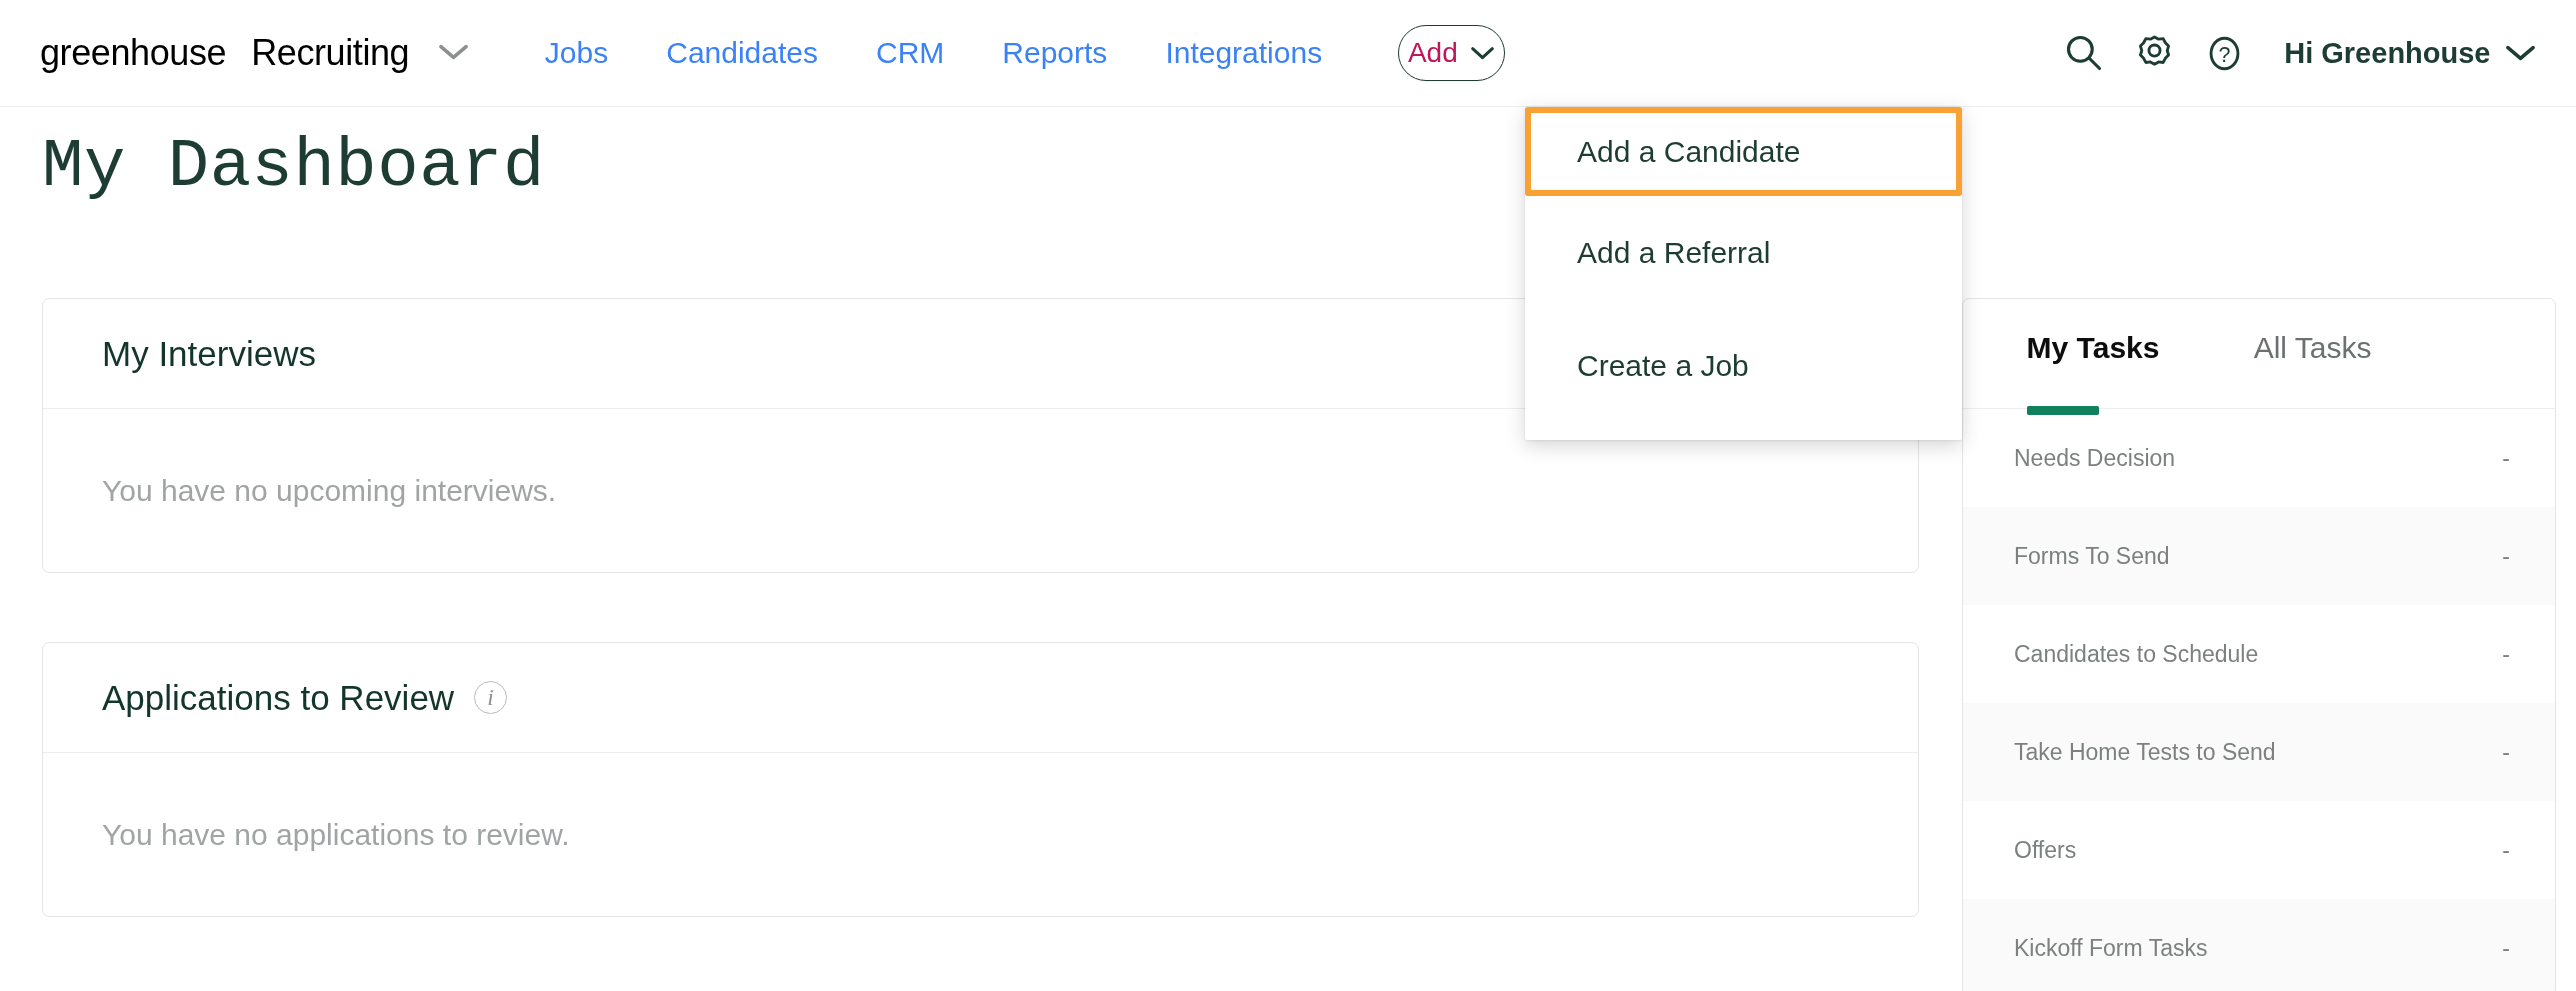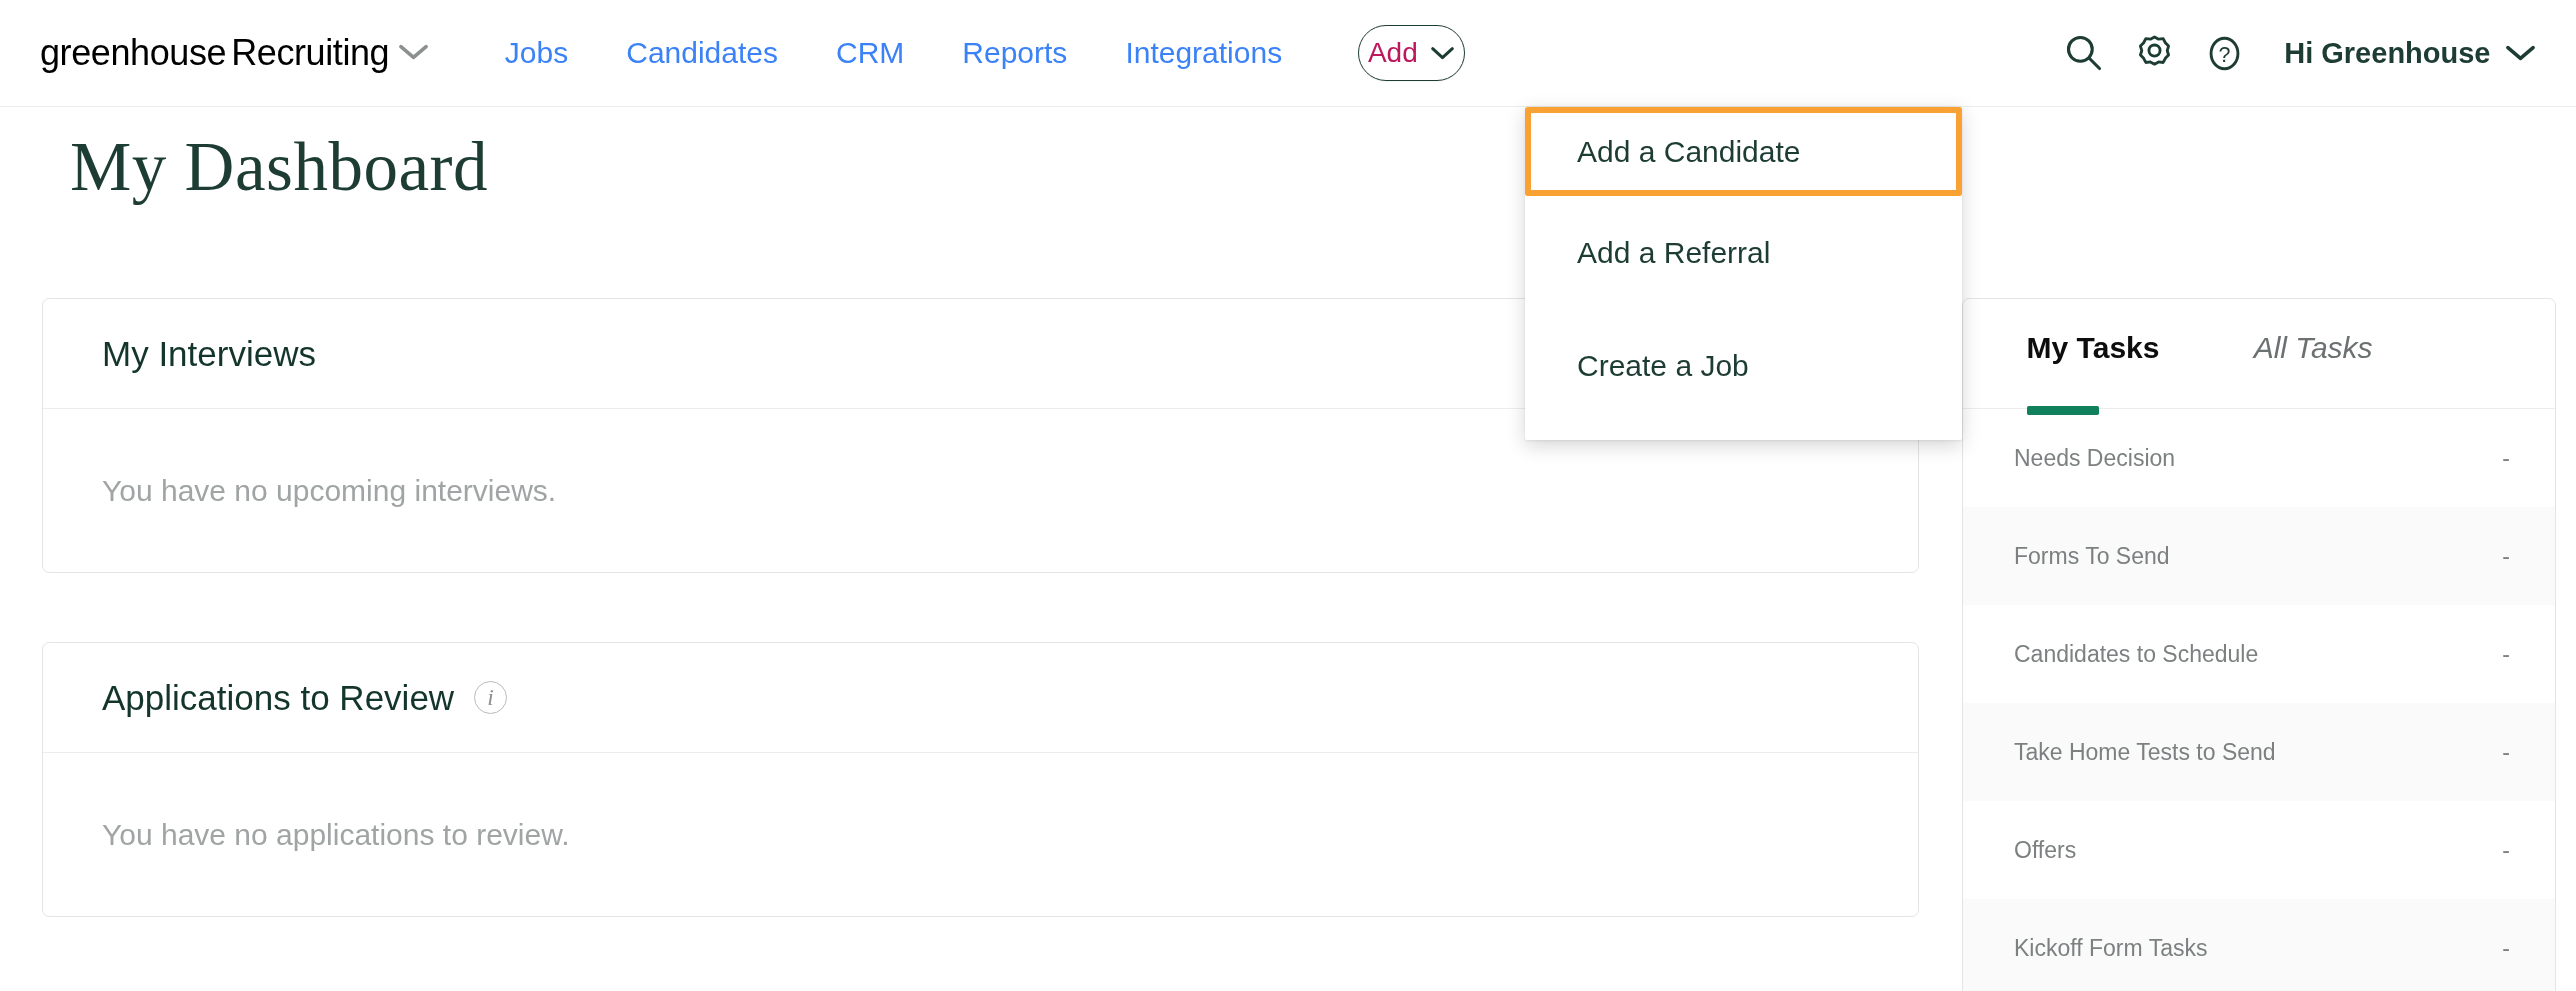--- a/index.html
+++ b/index.html
@@ -25,21 +25,21 @@
     z-index: 5;
   }
 
   .logo {
     margin-left: 40px;
     font-size: 36px;
     letter-spacing: -0.4px;
     white-space: nowrap;
     display: flex;
     align-items: baseline;
-    gap: 5px;
+    gap: 25px;
   }
   .logo-caret {
     display: inline-block;
     margin-left: 3.6px;
     position: relative;
     top: -3.6px;
   }
 
   .nav-links {
     display: flex;
@@ -129,25 +129,24 @@
     padding-left: 46px;
     border-radius: 2.7px;
     height: 89px;
   }
 
   
   .page-title {
     position: absolute;
     left: 42px;
     top: 128px;
-    font-family: Liberation Serif, serif;
+    font-family: Liberation Mono, monospace;
     font-size: 69px;
     color: #1d3c33;
     letter-spacing: 0.5px;
-    margin-left: 28px;
   }
 
   
   .main-col {
     position: absolute;
     left: 42px;
     top: 298px;
     width: 1877px;
   }
 
@@ -222,21 +221,21 @@
   }
   .tab {
     position: relative;
     font-size: 30px;
     color: #6b7070;
     padding: 0 12.6px;
     cursor: pointer;
     white-space: nowrap;
   }
   .tab:first-child { margin-left: 51px; }
-  .tab:last-child  { margin-left: 69px; font-style: italic; }
+  .tab:last-child  { margin-left: 69px; }
   .tab.active { color: #0d0d0d; font-weight: bold; }
   .tab.active::after {
     content: "";
     position: absolute;
     left: 12.6px;
     bottom: -50px;
     width: 72px;
     height: 9px;
     background: #10815c;
     border-radius: 1.8px;

